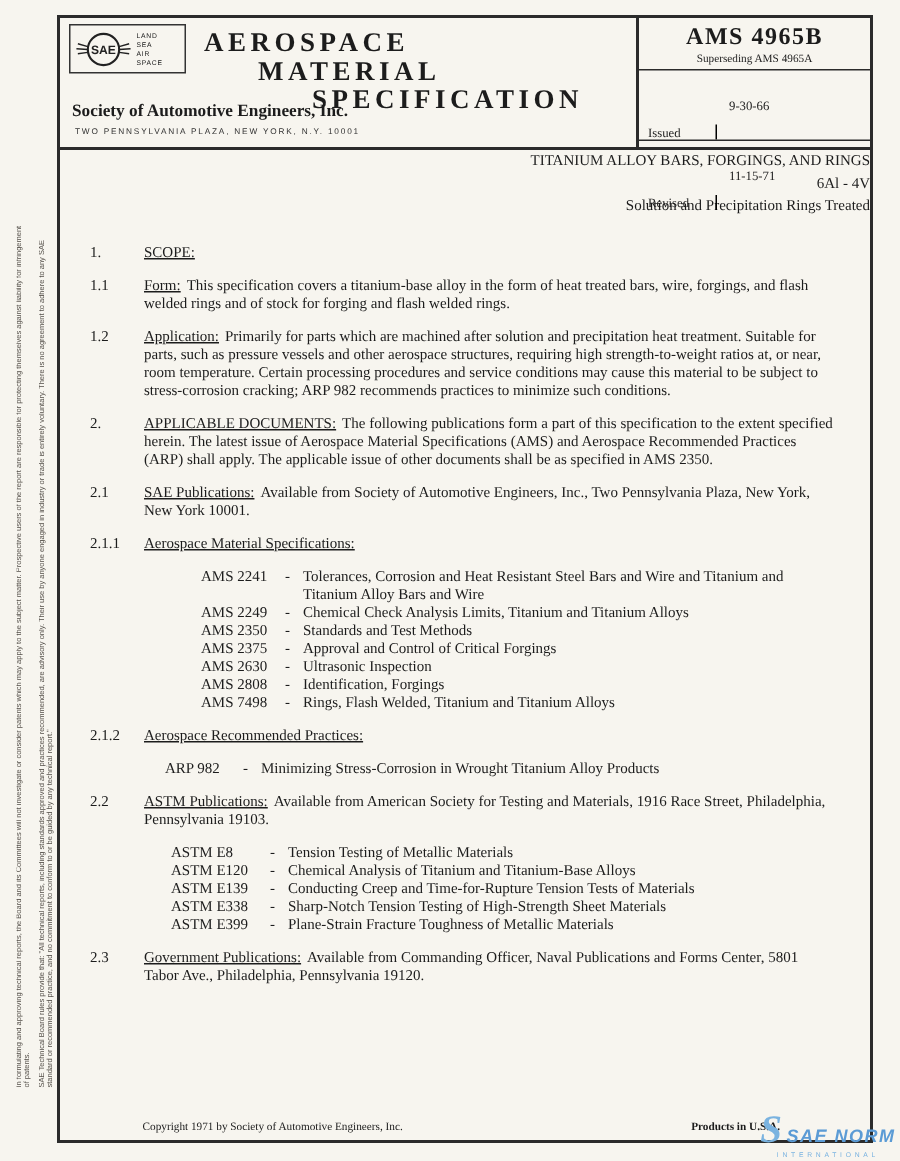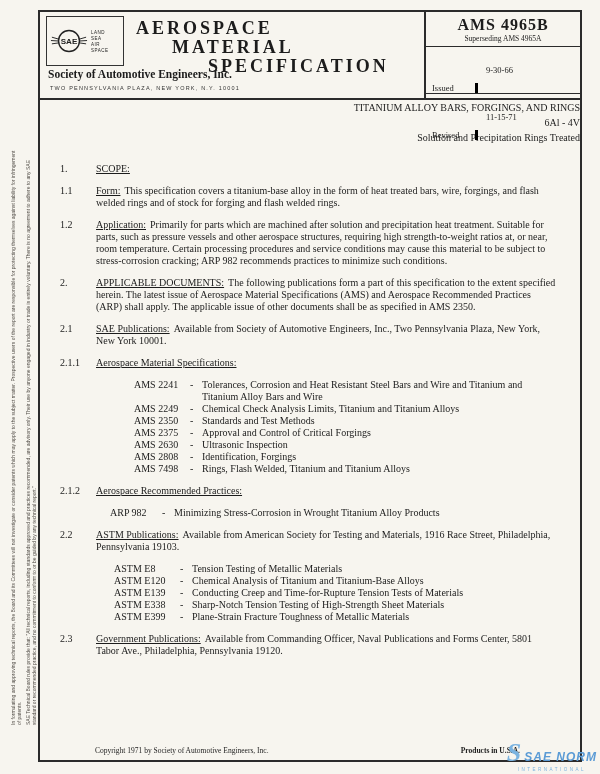--- a/index.html
+++ b/index.html
@@ -10,36 +10,36 @@
   
   .margin-notes { position:absolute; left:11px; top:150px; height:575px; display:flex; gap:3px; }
   .margin-col { writing-mode:vertical-rl; transform:rotate(180deg); font-size:5px; line-height:5.6px; color:#55504a; width:12px; overflow:hidden; font-family:"Liberation Sans", sans-serif; }
 
   
   .frame { position:absolute; left:38px; top:10px; width:544px; height:752px; border:2px solid #2b2b2b; background:#f7f5ef; }
 
   
   .header { position:relative; height:88px; border-bottom:2px solid #2b2b2b; display:flex; }
   .header-left { flex:1; position:relative; }
-  .logo-box { position:absolute; left:6px; top:4px; width:78px; height:50px; border:1.5px solid #333; display:flex; align-items:center; padding:2px 3px; gap:3px; }
+  .logo-box { position:absolute; left:6px; top:4px; width:78px; height:33px; border:1.5px solid #333; display:flex; align-items:center; padding:2px 3px; gap:3px; }
   .motto { display:flex; flex-direction:column; gap:1px; font-size:4.5px; letter-spacing:0.5px; font-family:"Liberation Sans", sans-serif; color:#222; }
   .t-line { font-size:18px; font-weight:bold; letter-spacing:3px; white-space:nowrap; }
   .t1 { position:absolute; left:96px; top:6px;text-align:center; }
   .t2 { position:absolute; left:132px; top:25px; }
   .t3 { position:absolute; left:168px; top:44px; }
   .org { position:absolute; left:8px; top:56px; font-size:11.5px; font-weight:bold; white-space:nowrap; }
   .addr { position:absolute; left:10px; top:73px; font-size:5.5px; letter-spacing:1.2px; color:#333; font-family:"Liberation Sans", sans-serif; }
 
   .spec-cell { width:156px; border-left:2px solid #2b2b2b; display:flex; flex-direction:column; }
   .spec-num { font-size:16px; font-weight:bold; text-align:center; padding-top:4px; letter-spacing:1px; }
   .superseding { font-size:7.5px; text-align:center; padding-bottom:3px; }
   .dates { border-top:1.5px solid #2b2b2b; flex:1; display:flex; flex-direction:column; font-size:8.5px; }
   .date-row { flex:1; display:flex; align-items:center; }
   .date-row + .date-row { border-top:1px solid #2b2b2b; }
-  .date-label { width:52px; padding-left:6px; border-right:3px solid #000000; align-self:stretch; display:flex; align-items:center;margin-top:36px; }
+  .date-label { width:52px; padding-left:6px; border-right:1px solid #000000; align-self:stretch; display:flex; align-items:center;margin-top:36px; }
   .date-value { padding-left:8px; }
 
   
   .doc-title { text-align:right; margin-top:0; font-size:10px; line-height:15px; }
 
   
   .body { padding:18px 24px 0 20px; font-size:10px; line-height:12px; }
   .para { display:flex; margin-bottom:10px; }
   .para .num { flex:0 0 36px; }
   .para .content { flex:1; }

